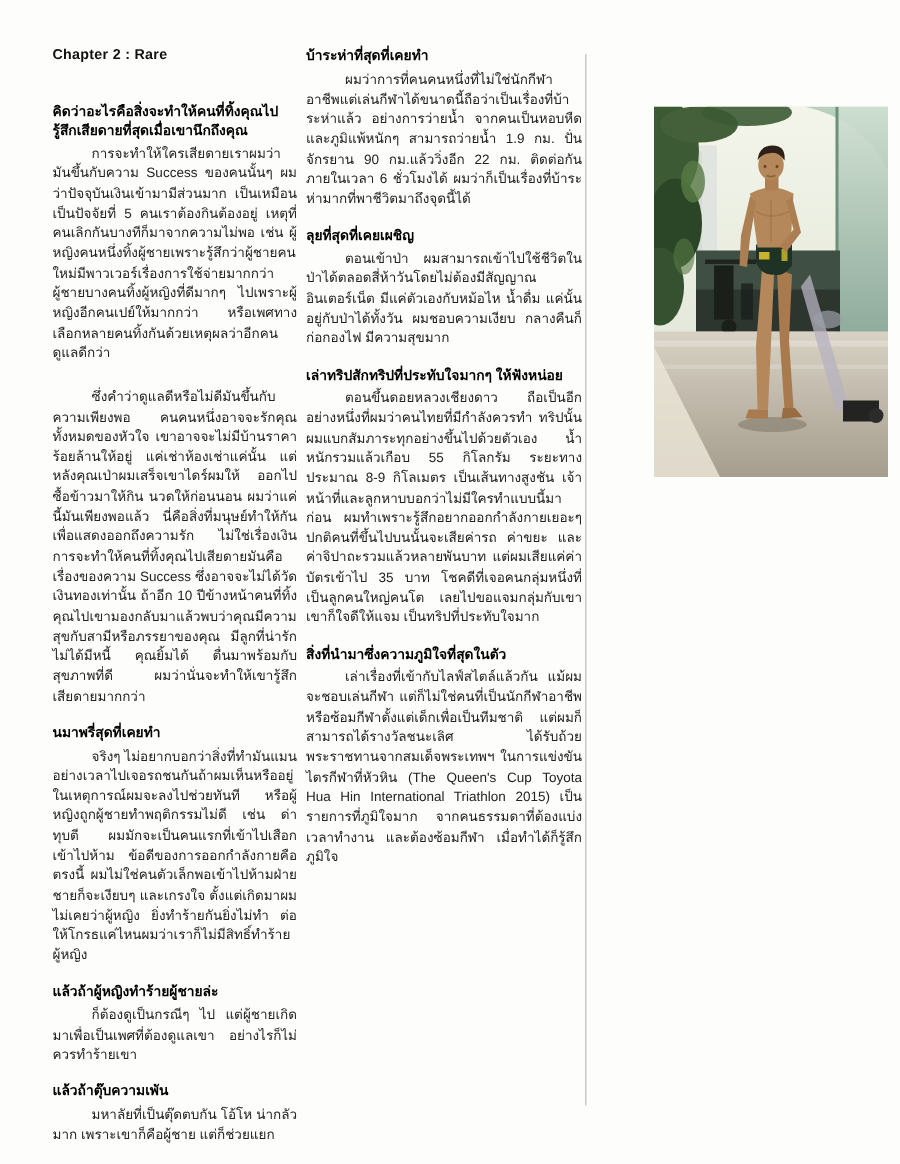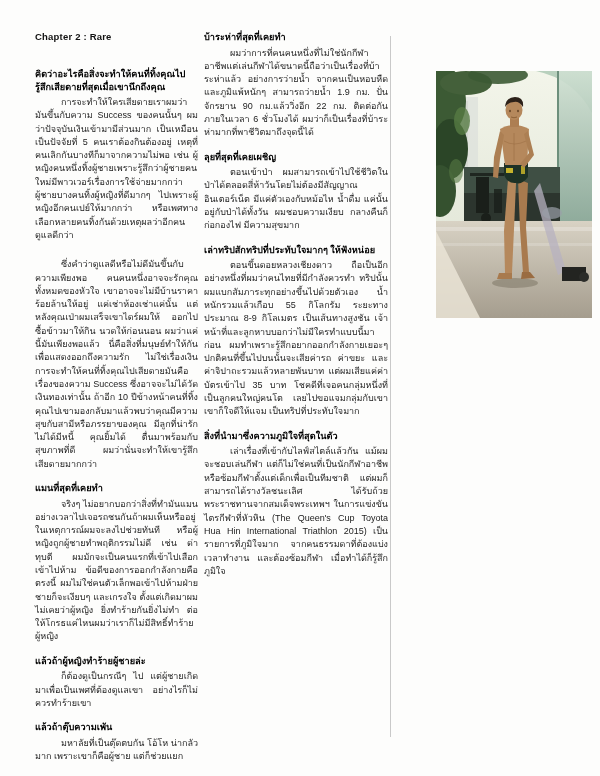--- a/index.html
+++ b/index.html
@@ -2,40 +2,40 @@
 <html><head>
 <meta charset="utf-8">
 <style>
   html,body{margin:0;padding:0;}
   body{width:600px;height:776px;background:#ffffff;font-family:"Liberation Sans",sans-serif;}
   .page{position:relative;width:600px;height:776px;background:#fdfdfc;overflow:hidden;}
   .chapter{position:absolute;left:35px;top:31px;font-size:9.5px;font-weight:bold;color:#111;letter-spacing:.2px;}
   .col{position:absolute;font-size:9px;line-height:13.3px;color:#222;text-align:justify;}
   .col1{left:35px;top:68px;width:163px;}
   .col2{left:204px;top:31px;width:184px;}
-  .col h3{font-size:9.2px;line-height:12.5px;font-weight:bold;color:#000;margin:11px 0 3px 0;text-align:left;font-family:Liberation Serif, serif;}
+  .col h3{font-size:9.2px;line-height:12.5px;font-weight:bold;color:#000;margin:11px 0 3px 0;text-align:left;}
   .col h3:first-child{margin-top:0;}
   .col p{margin:0;text-indent:26px;}
   .col p + p{margin-top:16px;}
   .vrule{position:absolute;left:390px;top:36px;width:1px;height:701px;background:#c9c9c9;}
   .photo{position:absolute;left:436px;top:71px;width:156px;height:247px;overflow:hidden;background:#eef0e6;}
   .photo svg{display:block;}
 </style>
 </head>
 <body>
 
 <div class="page">
 
   <div class="chapter">Chapter 2 : Rare</div>
 
   <div class="col col1">
     <h3>คิดว่าอะไรคือสิ่งจะทำให้คนที่ทิ้งคุณไป รู้สึกเสียดายที่สุดเมื่อเขานึกถึงคุณ</h3>
     <p>การจะทำให้ใครเสียดายเราผมว่ามันขึ้นกับความ Success ของคนนั้นๆ ผมว่าปัจจุบันเงินเข้ามามีส่วนมาก เป็นเหมือนเป็นปัจจัยที่ 5 คนเราต้องกินต้องอยู่ เหตุที่คนเลิกกันบางทีก็มาจากความไม่พอ เช่น ผู้หญิงคนหนึ่งทิ้งผู้ชายเพราะรู้สึกว่าผู้ชายคนใหม่มีพาวเวอร์เรื่องการใช้จ่ายมากกว่า ผู้ชายบางคนทิ้งผู้หญิงที่ดีมากๆ ไปเพราะผู้หญิงอีกคนเปย์ให้มากกว่า หรือเพศทางเลือกหลายคนทิ้งกันด้วยเหตุผลว่าอีกคนดูแลดีกว่า</p>
     <p>ซึ่งคำว่าดูแลดีหรือไม่ดีมันขึ้นกับความเพียงพอ คนคนหนึ่งอาจจะรักคุณทั้งหมดของหัวใจ เขาอาจจะไม่มีบ้านราคาร้อยล้านให้อยู่ แค่เช่าห้องเช่าแค่นั้น แต่หลังคุณเป่าผมเสร็จเขาไดร์ผมให้ ออกไปซื้อข้าวมาให้กิน นวดให้ก่อนนอน ผมว่าแค่นี้มันเพียงพอแล้ว นี่คือสิ่งที่มนุษย์ทำให้กันเพื่อแสดงออกถึงความรัก ไม่ใช่เรื่องเงิน การจะทำให้คนที่ทิ้งคุณไปเสียดายมันคือเรื่องของความ Success ซึ่งอาจจะไม่ได้วัดเงินทองเท่านั้น ถ้าอีก 10 ปีข้างหน้าคนที่ทิ้งคุณไปเขามองกลับมาแล้วพบว่าคุณมีความสุขกับสามีหรือภรรยาของคุณ มีลูกที่น่ารัก ไม่ได้มีหนี้ คุณยิ้มได้ ตื่นมาพร้อมกับสุขภาพที่ดี ผมว่านั่นจะทำให้เขารู้สึกเสียดายมากกว่า</p>
-    <h3>แมนที่สุดที่เคยทำ</h3>
+    <h3>นมาพรี่สุดที่เคยทำ</h3>
     <p>จริงๆ ไม่อยากบอกว่าสิ่งที่ทำมันแมน อย่างเวลาไปเจอรถชนกันถ้าผมเห็นหรืออยู่ในเหตุการณ์ผมจะลงไปช่วยทันที หรือผู้หญิงถูกผู้ชายทำพฤติกรรมไม่ดี เช่น ด่า ทุบตี ผมมักจะเป็นคนแรกที่เข้าไปเสือก เข้าไปห้าม ข้อดีของการออกกำลังกายคือตรงนี้ ผมไม่ใช่คนตัวเล็กพอเข้าไปห้ามฝ่ายชายก็จะเงียบๆ และเกรงใจ ตั้งแต่เกิดมาผมไม่เคยว่าผู้หญิง ยิ่งทำร้ายกันยิ่งไม่ทำ ต่อให้โกรธแค่ไหนผมว่าเราก็ไม่มีสิทธิ์ทำร้ายผู้หญิง</p>
     <h3>แล้วถ้าผู้หญิงทำร้ายผู้ชายล่ะ</h3>
     <p>ก็ต้องดูเป็นกรณีๆ ไป แต่ผู้ชายเกิดมาเพื่อเป็นเพศที่ต้องดูแลเขา อย่างไรก็ไม่ควรทำร้ายเขา</p>
     <h3>แล้วถ้าตุ๊บความเพัน</h3>
     <p>มหาลัยที่เป็นตุ๊ดตบกัน โอ้โห น่ากลัวมาก เพราะเขาก็คือผู้ชาย แต่ก็ช่วยแยก</p>
   </div>
 
   <div class="col col2">
     <h3>บ้าระห่าที่สุดที่เคยทำ</h3>
     <p>ผมว่าการที่คนคนหนึ่งที่ไม่ใช่นักกีฬาอาชีพแต่เล่นกีฬาได้ขนาดนี้ถือว่าเป็นเรื่องที่บ้าระห่าแล้ว อย่างการว่ายน้ำ จากคนเป็นหอบหืดและภูมิแพ้หนักๆ สามารถว่ายน้ำ 1.9 กม. ปั่นจักรยาน 90 กม.แล้ววิ่งอีก 22 กม. ติดต่อกันภายในเวลา 6 ชั่วโมงได้ ผมว่าก็เป็นเรื่องที่บ้าระห่ามากที่พาชีวิตมาถึงจุดนี้ได้</p>

